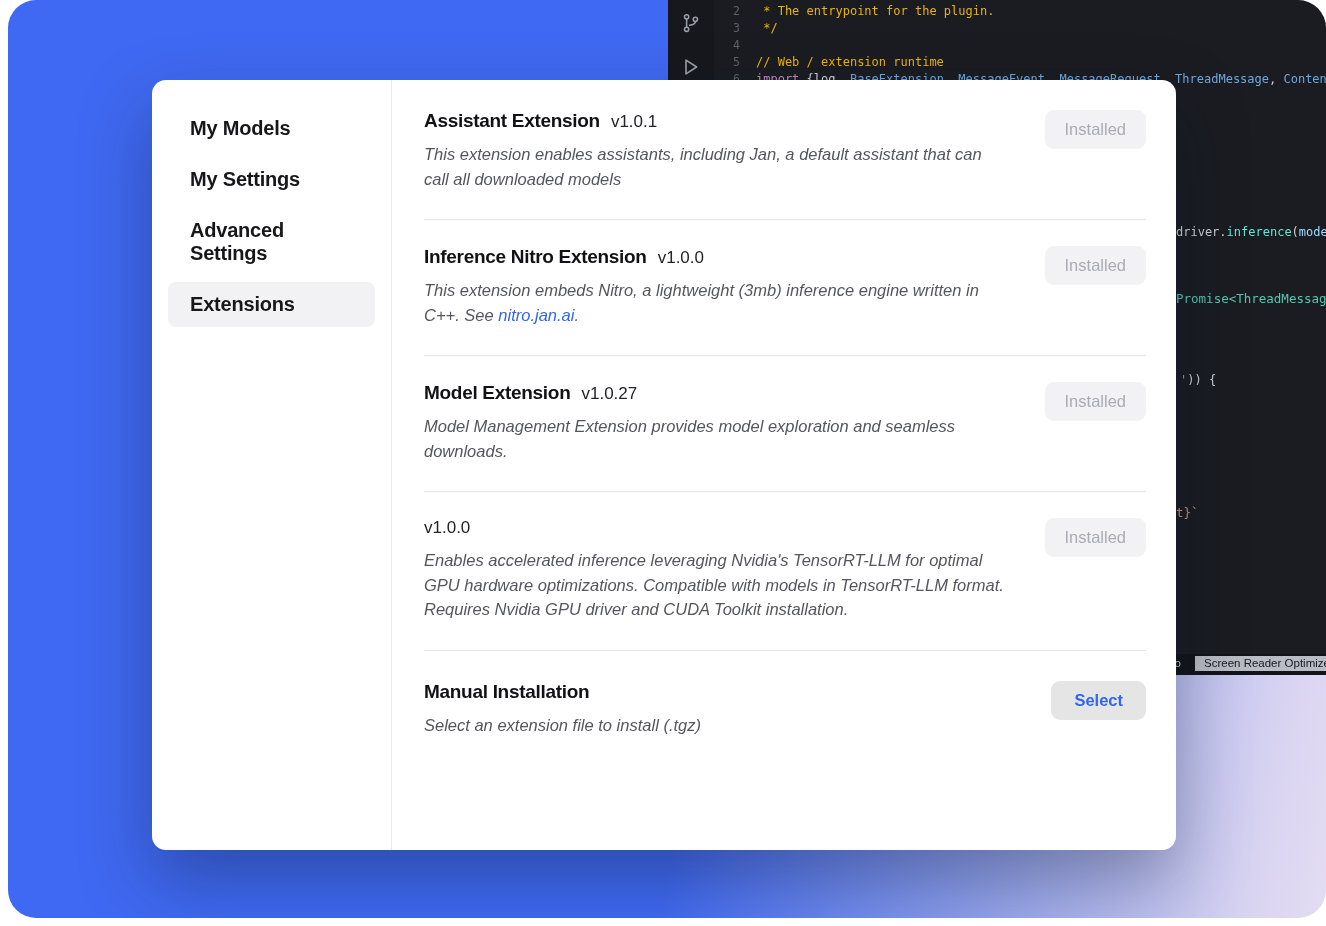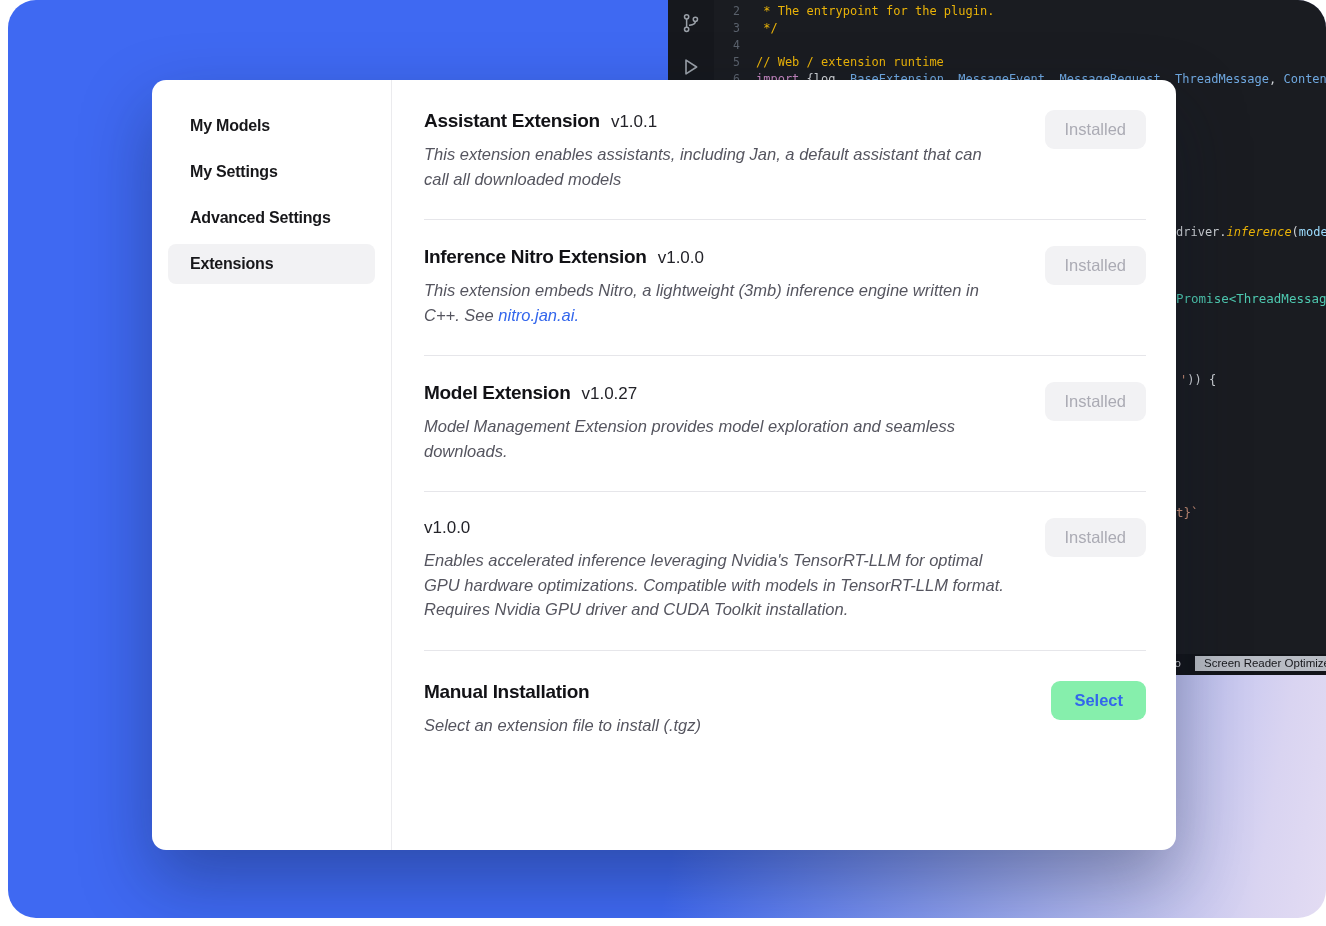--- a/index.html
+++ b/index.html
@@ -19,21 +19,21 @@
   .act-icon.run { top:57px; }
 
   .code-area { position:absolute; left:46px; top:2px; right:0; }
   .code-line { display:flex; height:17px; align-items:center; }
   .ln { width:26px; text-align:right; color:#5a616c; margin-right:16px; flex:none; font-size:11.5px; }
   .code, .code span, .frag span { white-space:pre; font-size:12px; }
   .comment { color:#eab308; }
   .kw { color:#c586c0; }
   .plain { color:#cfd2d6; }
   .ident { color:#6fa8e0; text-underline-offset:2px; }
-  .fn { color:#eab308;font-style:italic; }
+  .fn { color:#5eead4; }
   .param { color:#9cdcfe; }
   .str { color:#ce9178; }
 
   .frag { position:absolute; font-size:12.5px; white-space:pre; }
   .frag-1 { left:508px; top:224px; }
   .frag-2 { left:508px; top:291px; color:#4ec9b0; font-size:12.5px; }
   .frag-3 { left:512px; top:372px; }
   .frag-4 { left:508px; top:505px; color:#ce9178; font-size:12.5px; }
 
   .statusbar { position:absolute; left:0; bottom:0; width:100%; height:21px; background:#121419; }
@@ -41,38 +41,38 @@
            font-family:"Liberation Sans", sans-serif; cursor:pointer; }
   .sb-chip { position:absolute; left:527px; top:2px; background:#b8bcc4; color:#17181c;
              font-size:11.5px; padding:1px 9px 2px; white-space:nowrap; cursor:pointer;
              font-family:"Liberation Sans", sans-serif; }
 
   
   .modal { position:absolute; left:144px; top:80px; width:1024px; height:770px;
            background:#ffffff; border-radius:14px; display:flex; overflow:hidden;
            box-shadow:0 30px 70px rgba(15,23,42,.35); }
   .sidebar { width:240px; flex:none; border-right:1px solid #ebebee; padding:26px 16px; }
-  .side-item { padding:11px 22px; border-radius:8px; font-size:16px; font-weight:700;
+  .side-item { padding:11px 22px; border-radius:8px; font-size:20px; font-weight:700;
                color:#17171a; margin-bottom:6px; cursor:pointer; letter-spacing:-0.2px; }
   .side-item.active { background:#f2f2f4; }
 
   .content { flex:1; padding:18px 30px 0 32px; }
   .ext-row { display:flex; align-items:flex-start; padding:26px 0 28px; border-bottom:1px solid #e6e6ea; }
   .ext-row.first { padding-top:12px; }
   .ext-row.last { border-bottom:none; padding-top:30px; }
   .ext-info { flex:1; max-width:586px; }
   .ext-title-line { display:flex; align-items:baseline; gap:11px; }
   .ext-title { font-size:19px; font-weight:700; color:#121216; letter-spacing:-0.3px; }
   .ext-version { font-size:17px; font-weight:400; color:#232329; }
   .ext-desc { margin-top:10px; font-size:16.5px; line-height:24.5px; color:#55555f;font-style:italic; }
   .ext-desc a { color:#3366ec; text-decoration:none; cursor:pointer; }
   .btn { margin-left:auto; flex:none; border:0; border-radius:9px; padding:10px 20px;
          font-family:"Liberation Sans", sans-serif; font-size:16.5px; cursor:pointer; }
   .btn-installed { background:#f2f2f4; color:#ababb4; font-weight:500; }
-  .btn-select { background:#86efac; color:#3366ec; font-weight:700; padding:10px 23px; }
+  .btn-select { background:#e5e5e5; color:#3366ec; font-weight:700; padding:10px 23px; }
 </style>
 </head>
 <body>
 
 <div class="canvas">
 
   <div class="editor">
     <div class="activity">
       <span class="act-icon sc">
         <svg viewBox="0 0 16 16" width="20" height="20">

